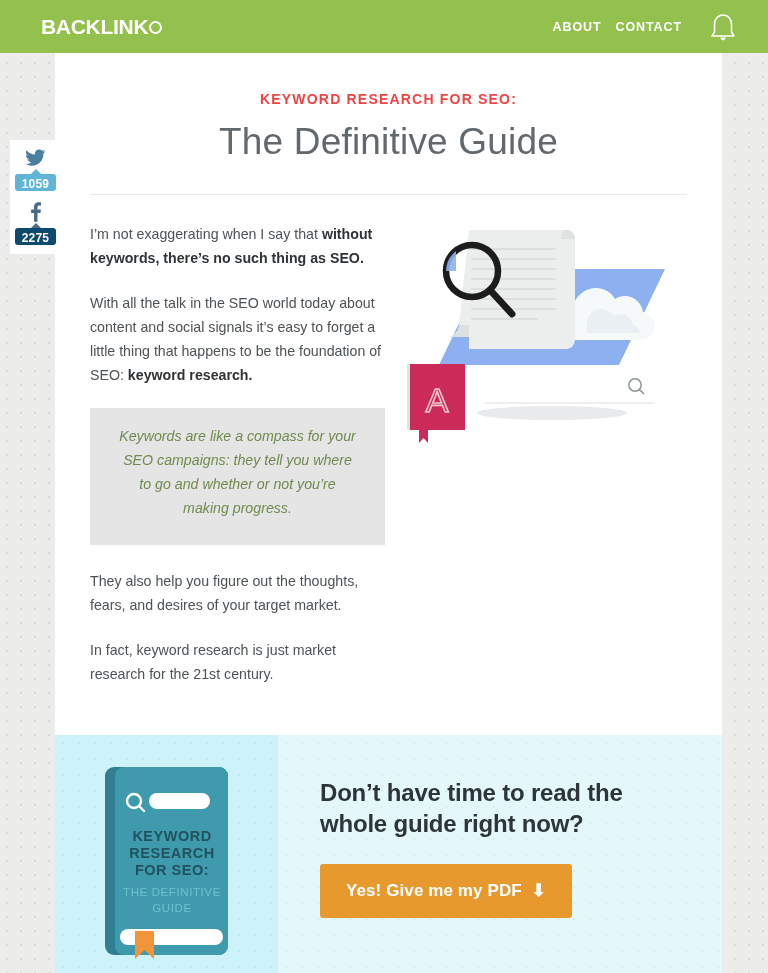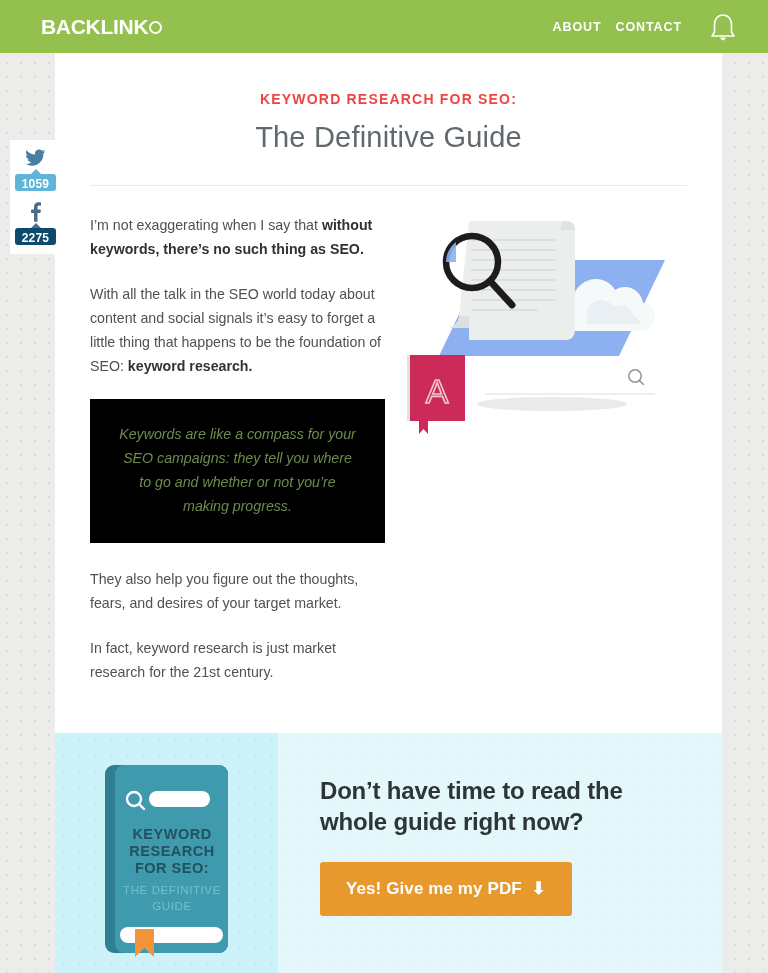--- a/index.html
+++ b/index.html
@@ -114,21 +114,21 @@
   .article { padding: 38px 35px 0 35px; }
   .eyebrow {
     text-align: center;
     font-size: 14px;
     font-weight: bold;
     letter-spacing: 1.2px;
     color: #ef4444;
   }
   .headline {
     text-align: center;
-    font-size: 29px;
+    font-size: 37px;
     font-weight: normal;
     color: #62696e;
     margin-top: 14px;
     letter-spacing: 0.2px;
   }
   .divider {
     height: 1px;
     background: #e9eaec;
     margin: 31px 0 0 0;
   }
@@ -142,22 +142,22 @@
 
   p.copy {
     font-size: 14.2px;
     line-height: 24px;
     color: #4c5256;
     margin-bottom: 21px;
   }
   p.copy b { color: #2f3336; font-weight: bold; }
 
   .quote-box {
-    background: #000000;
-    padding: 23px 26px 25px 26px;
+    background: #e5e5e5;
+    padding: 16px 26px 25px 26px;
     margin: 4px 0 24px 0;
   }
   .quote-text {
     font-style: italic;
     font-size: 14.2px;
     line-height: 24px;
     color: #6f8a4e;
     text-align: center;
   }
 

